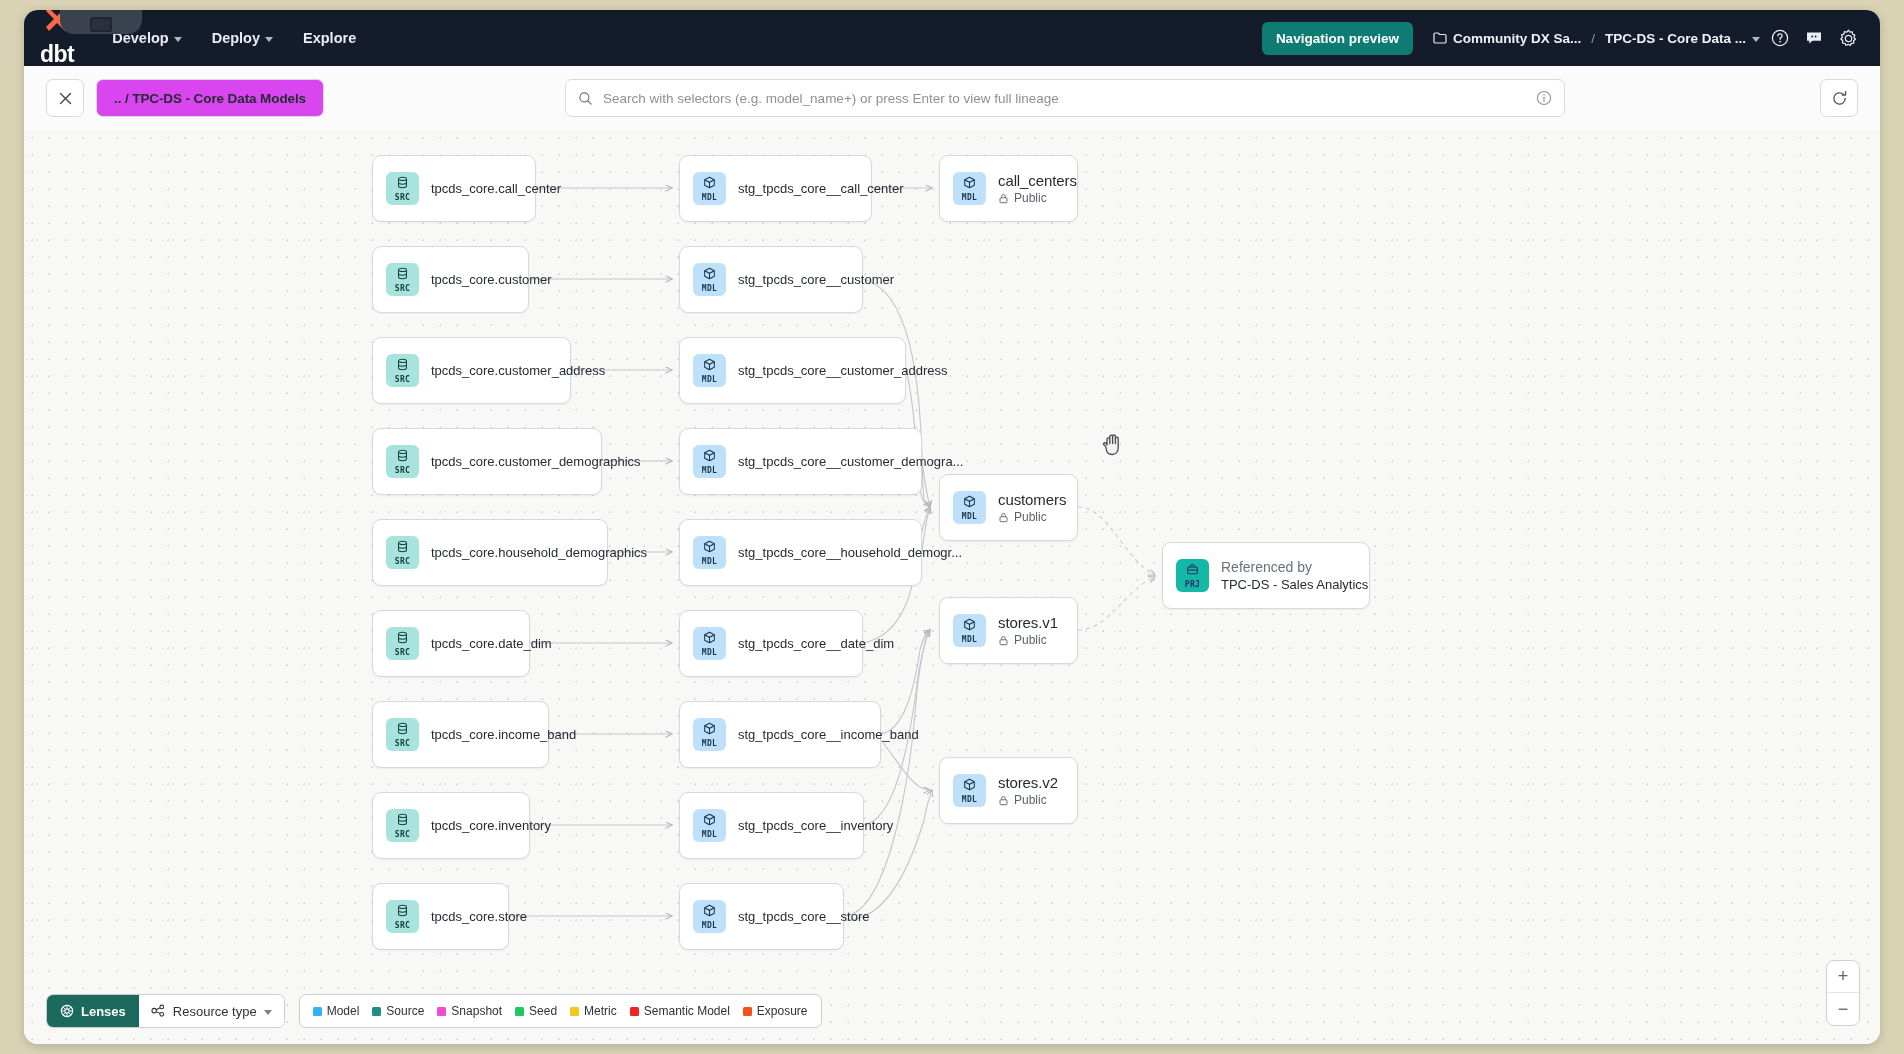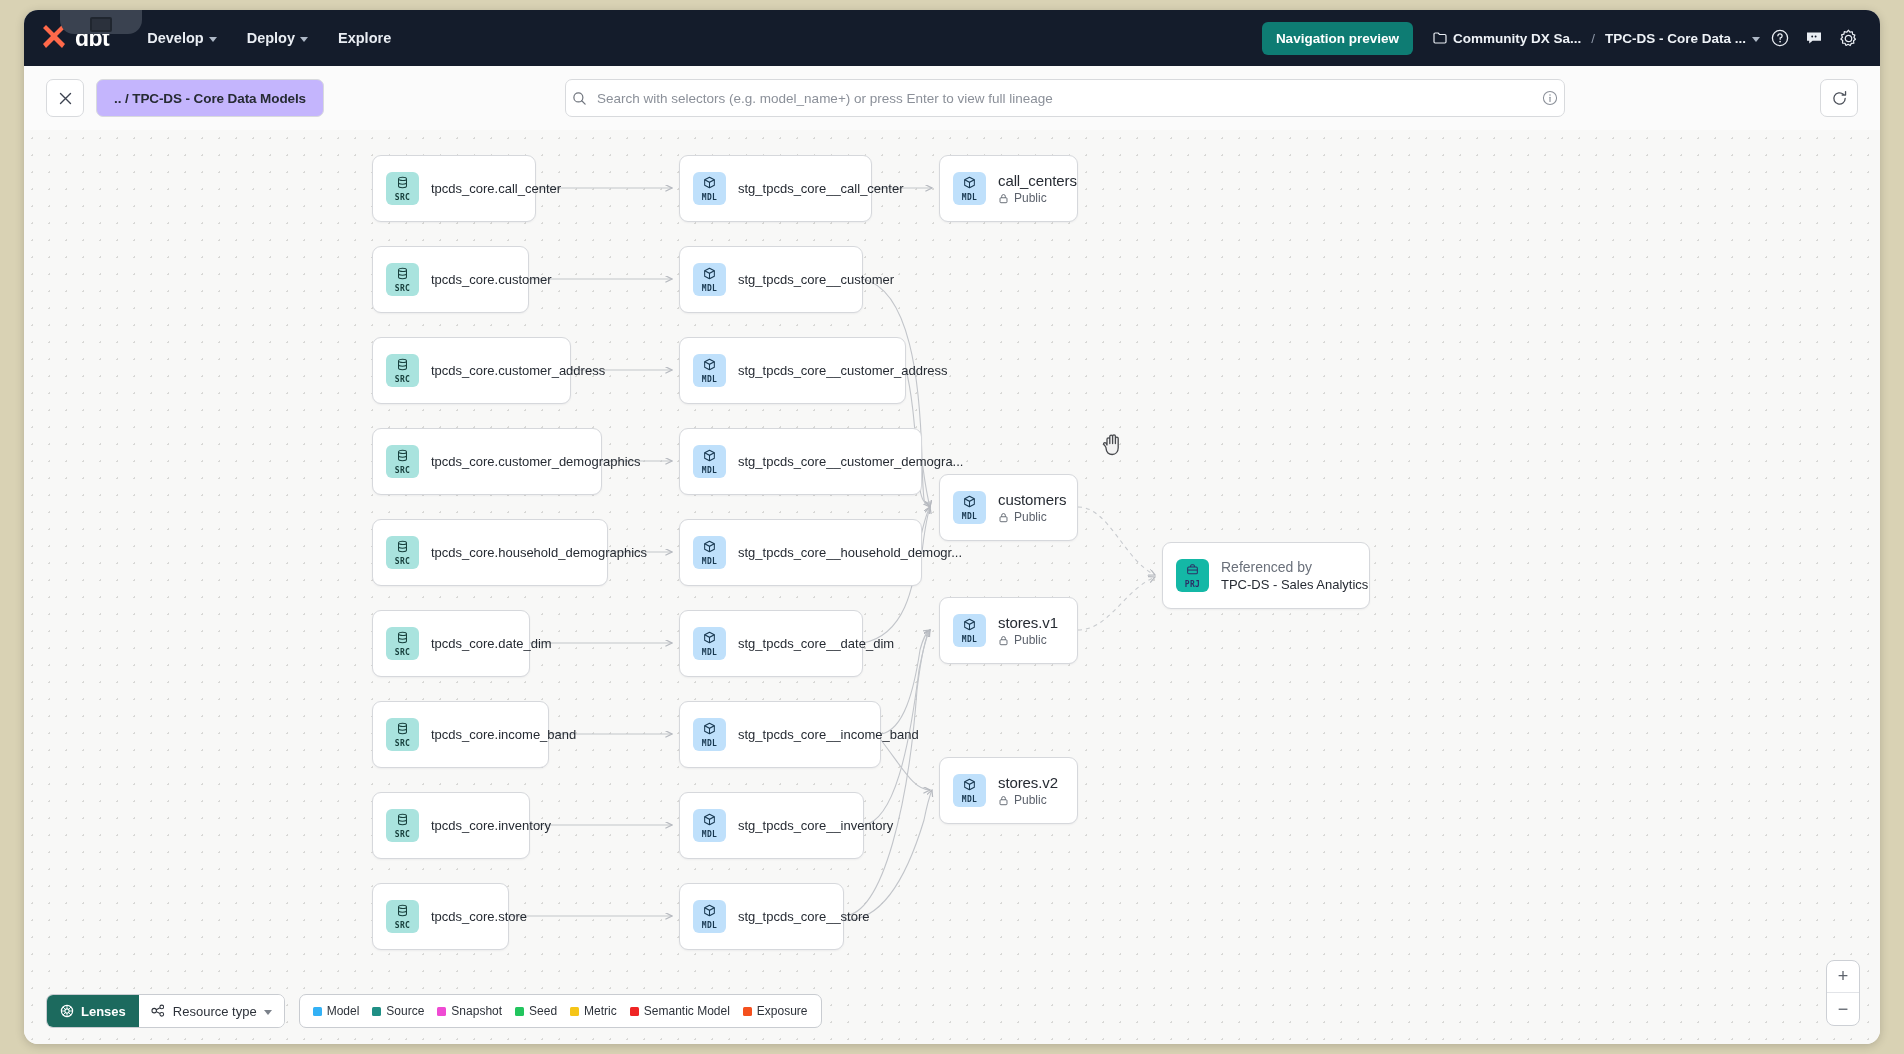--- a/index.html
+++ b/index.html
@@ -21,21 +21,21 @@
 
   
   #topnav {
     position: relative;
     height: 56px;
     background: #141c2b;
     display: flex; align-items: center;
     padding: 0 18px 0 16px;
     color: #ffffff;
   }
-  .logo-wrap { display: flex; align-items: center; gap: 7px; margin-right: 36px; }
+  .logo-wrap { display: flex; align-items: center; gap: 7px; margin-right: 36px; flex-direction: column; }
   .logo-mark { width: 28px; height: 26px; position: relative; }
   .logo-text { font-size: 23px; font-weight: 700; letter-spacing: -.5px; color:#fff; }
   .nav-item {
     font-size: 14.5px; font-weight: 600; color: #e9edf3;
     margin-right: 26px; display: flex; align-items: center; gap: 5px;
     cursor: pointer; padding: 5px 2px; border-radius: 4px;
   }
   .chev { width: 0; height: 0; border-left: 4px solid transparent; border-right: 4px solid transparent;
           border-top: 5px solid #aeb8c6; display:inline-block; margin-top:2px;}
   .nav-spacer { flex: 1; }
@@ -66,29 +66,29 @@
     height: 64px; background: #fbfbfb;
     display: flex; align-items: center; padding: 0 22px;
     position: relative; z-index: 6;
   }
   .tb-btn {
     height: 38px; min-width: 38px; border: 1px solid #d8dadd; background: #fff;
     border-radius: 7px; display: flex; align-items: center; justify-content: center;
     cursor: pointer; color: #3c4250;
   }
   .crumb-pill {
-    height: 38px; border: 1px solid #d8dadd; background: #c4b5fd; border-radius: 7px;
+    height: 38px; border: 1px solid #d8dadd; background: #d946ef; border-radius: 7px;
     display: flex; align-items: center; padding: 4px 17px; margin-left: 12px;
     font-size: 13.5px; font-weight: 700; color: #262b33; cursor: pointer;
     letter-spacing: -.1px;
   }
   .search-wrap { flex: 1; display: flex; justify-content: center; }
   .searchbox {
     width: 1000px; height: 38px; background: #fff; border: 1px solid #d8dadd;
-    border-radius: 7px; display: flex; align-items: center; padding: 0 6px; gap: 10px;
+    border-radius: 7px; display: flex; align-items: center; padding: 0 12px; gap: 10px;
     cursor: text;
   }
   .searchbox input {
     flex: 1; border: none; outline: none; font-size: 13.5px; color: #2b3038;
     font-family: "Liberation Sans", sans-serif; background: transparent;
   }
   .searchbox input::placeholder { color: #8b9099; }
   .tb-right { display: flex; align-items: center; gap: 10px; margin-left: 14px; }
 
   

